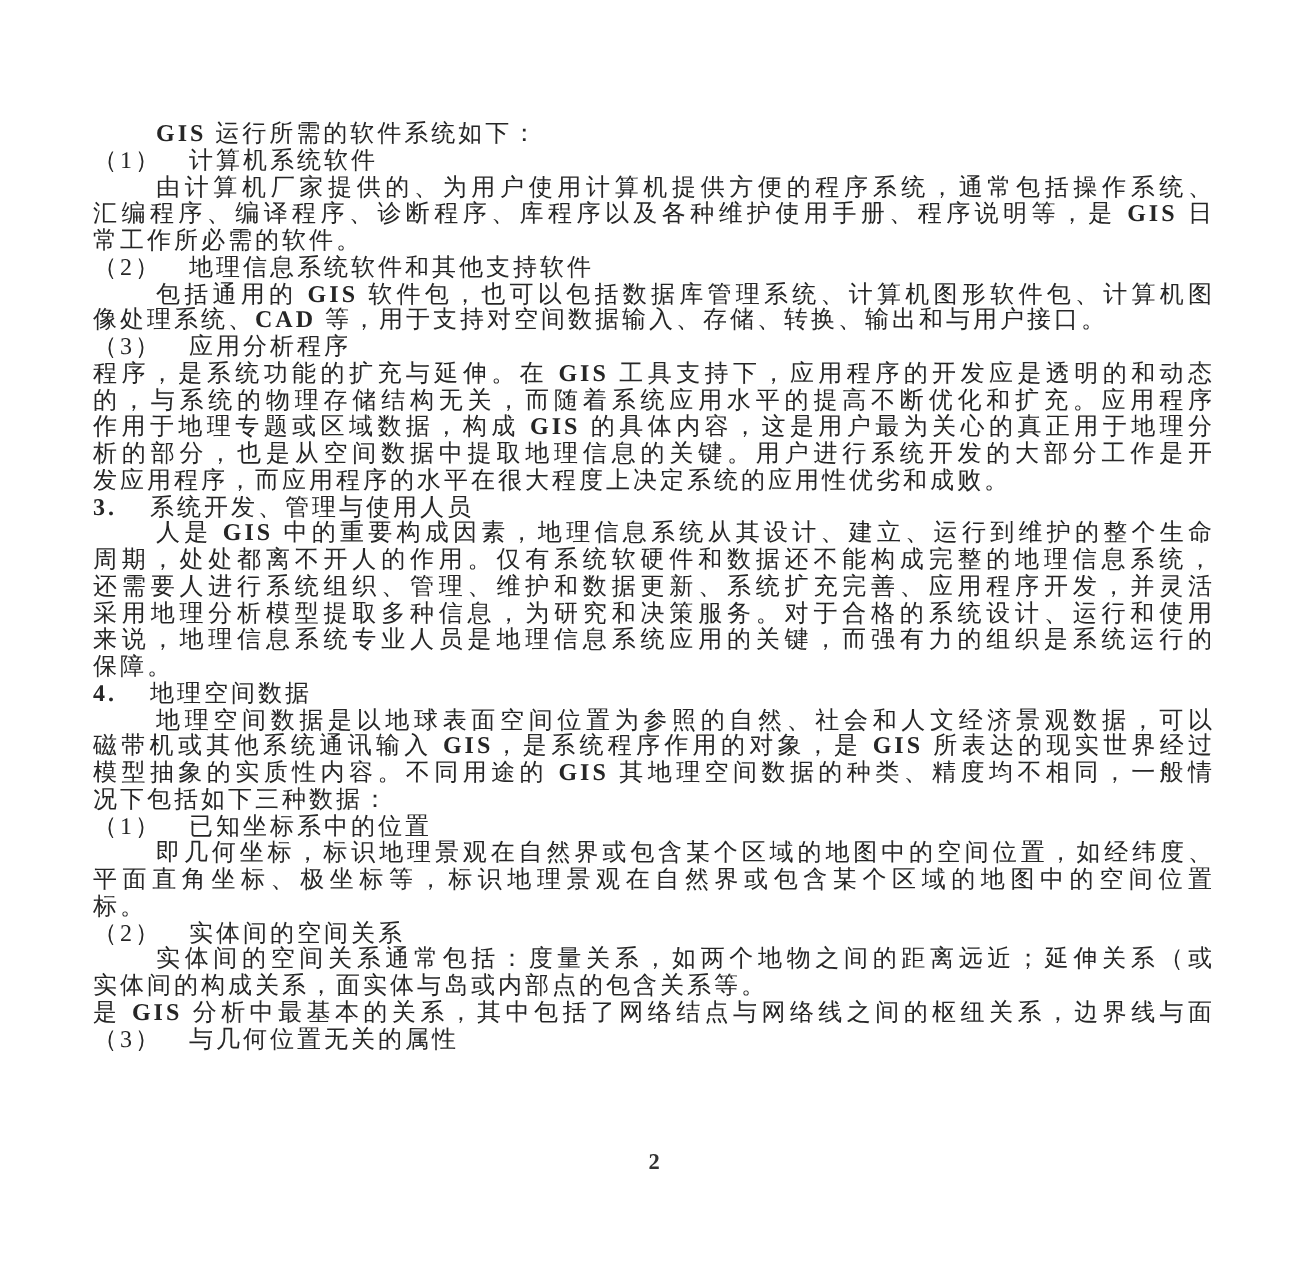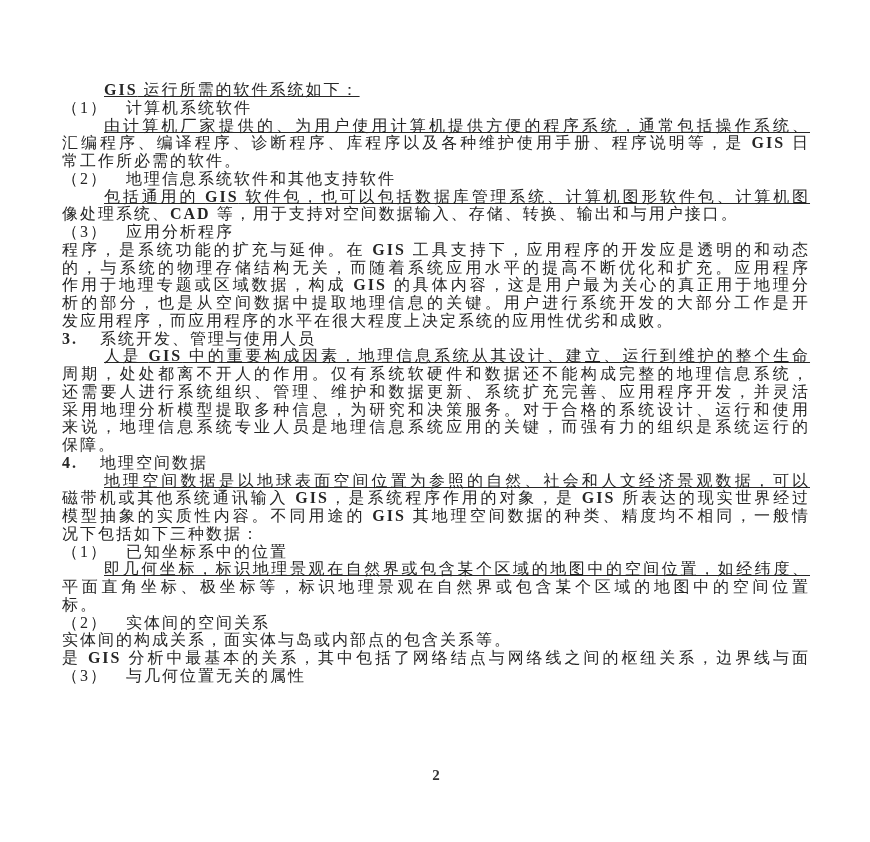--- a/index.html
+++ b/index.html
@@ -31,21 +31,20 @@
     white-space: nowrap;
     text-align: left;
   }
   .line.justify {
     white-space: normal;
     text-align: justify;
     text-align-last: justify;
   }
   .line.indent {
     text-indent: 42px;
-    text-decoration: underline;
   }
   .line b { font-weight: 700; }
   .hgap { display: inline-block; width: 22px; }
   .page-number {
     position: absolute;
     left: 62px;
     top: 767px;
     width: 748px;
     text-align: center;
     font-size: 15px;
@@ -83,18 +82,19 @@
       <div class="line"><b>4.</b><span class="hgap"></span>地理空间数据</div>
       <div class="line indent justify">地理空间数据是以地球表面空间位置为参照的自然、社会和人文经济景观数据，可以</div>
       <div class="line justify">磁带机或其他系统通讯输入 <b>GIS</b>，是系统程序作用的对象，是 <b>GIS</b> 所表达的现实世界经过</div>
       <div class="line justify">模型抽象的实质性内容。不同用途的 <b>GIS</b> 其地理空间数据的种类、精度均不相同，一般情</div>
       <div class="line">况下包括如下三种数据：</div>
       <div class="line">（1）　已知坐标系中的位置</div>
       <div class="line indent justify">即几何坐标，标识地理景观在自然界或包含某个区域的地图中的空间位置，如经纬度、</div>
       <div class="line justify">平面直角坐标、极坐标等，标识地理景观在自然界或包含某个区域的地图中的空间位置</div>
       <div class="line">标。</div>
       <div class="line">（2）　实体间的空间关系</div>
+      <div class="line indent justify">实体间的空间关系通常包括：度量关系，如两个地物之间的距离远近；延伸关系（或</div>
       <div class="line">实体间的构成关系，面实体与岛或内部点的包含关系等。</div>
       <div class="line justify">是 <b>GIS</b> 分析中最基本的关系，其中包括了网络结点与网络线之间的枢纽关系，边界线与面</div>
       <div class="line">（3）　与几何位置无关的属性</div>
     </div>
   <div class="page-number">2</div>
 </div>
 
 </body></html>

